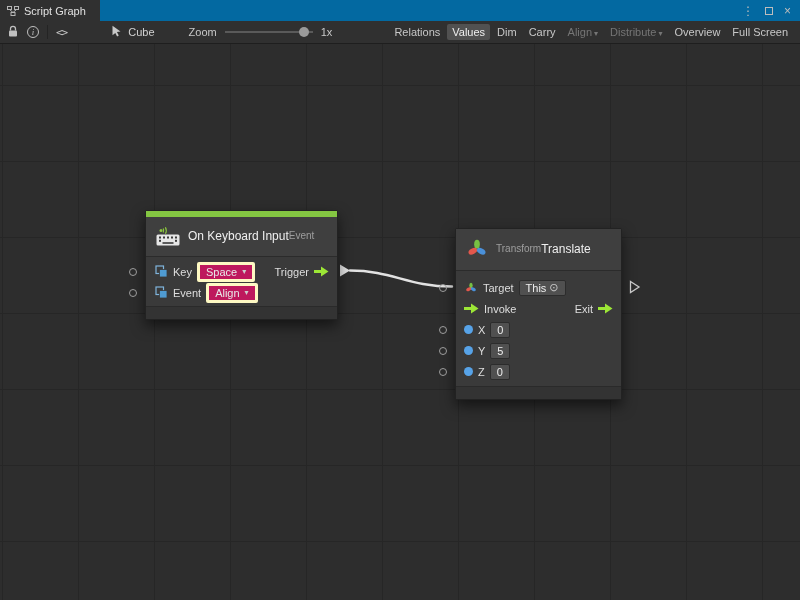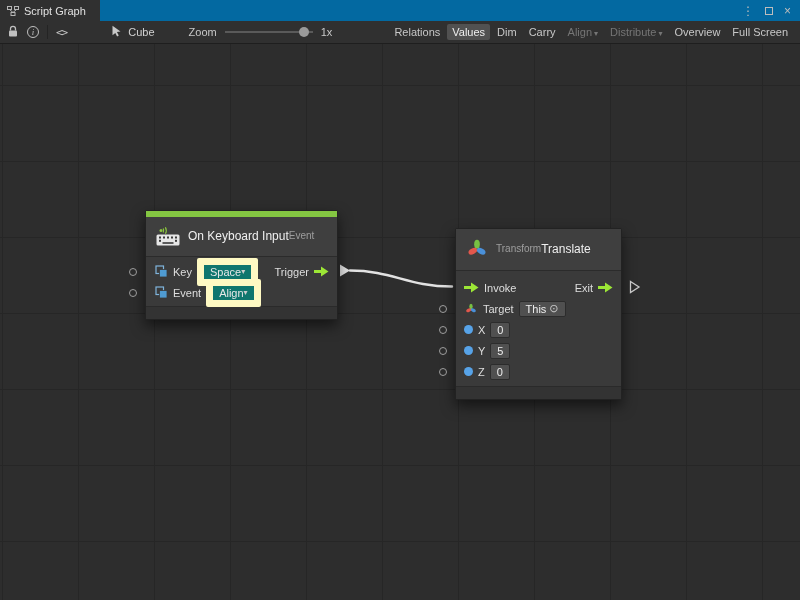--- a/index.html
+++ b/index.html
@@ -51,21 +51,21 @@
   .node-titles { display:flex; flex-direction:row; line-height:1.25;align-items:center; }
   .node-title { font-size:12px; color:#efefef; }
   .node-sub { font-size:10px; color:#9e9e9e; }
   .node-body { padding:4px 0 3px; }
   .node-translate .node-body { padding:6px 0 4px; }
   .row { position:relative; display:flex; align-items:center; height:21px; padding:0 8px; gap:5px; }
   .port-circle { position:absolute; left:-17px; top:50%; width:8px; height:8px; border:1.5px solid #9d9d9d;
                  border-radius:50%; transform:translateY(-50%); }
   .mini-icon { display:flex; width:14px; justify-content:center; }
   .row-label { color:#dedede; }
-  .dropdown { display:flex; align-items:center; background:#0f766e; border:7px solid #fef9c3;
+  .dropdown { display:flex; align-items:center; gap:5px; background:#be185d; border:3px solid #fef9c3;
               border-radius:2px; padding:1px 6px; color:#e8e8e8; }
   .caret { font-size:8px; color:#cccccc; }
   .spacer { flex:1; }
   .valuebox { display:flex; align-items:center; gap:3px; background:#505050; border:1px solid #2c2c2c;
               border-radius:2px; padding:1px 6px; color:#eeeeee; min-width:14px; justify-content:center; }
   .dot { width:9px; height:9px; border-radius:50%; background:#57a3e8; }
   .node-footer { height:13px; background:#333333; border-top:1px solid #2a2a2a; }
   .flow-arrow svg, .mini-icon svg { display:block; }
   .exit-run { position:absolute; }
   .target-glyph { font-size:11px; color:#c8c8c8; line-height:1; }
@@ -223,54 +223,54 @@
               </g>
           </svg>
         </span>
         <span class="node-titles">
           <span class="node-sub">Transform</span>
           <span class="node-title">Translate</span>
         </span>
       </div>
       <div class="node-body">
         <div class="row">
-          <span class="flow-arrow">
-            <svg width="15" height="11" viewBox="0 0 15 11">
-                <path d="M0 4 H7 V0.5 L14.5 5.5 L7 10.5 V7 H0 Z" fill="#9ce636"></path>
-              </svg>
-          </span>
-          <span class="row-label">Invoke</span>
-          <span class="spacer"></span>
-          <span class="row-label">Exit</span>
-          <span class="flow-arrow">
-            <svg width="15" height="11" viewBox="0 0 15 11">
-                <path d="M0 4 H7 V0.5 L14.5 5.5 L7 10.5 V7 H0 Z" fill="#9ce636"></path>
-              </svg>
-          </span>
-        </div>
-        <div class="row">
           <span class="port-circle"></span>
           <span class="mini-icon">
             <svg width="12" height="12" viewBox="0 0 24 24">
               <ellipse cx="12" cy="6.8" rx="3.4" ry="5.4" fill="#77c043"></ellipse>
               <g transform="rotate(-118 12 12)">
                   <ellipse cx="12" cy="6.8" rx="3.4" ry="5.4" fill="#e2574c"></ellipse>
                 </g>
               <g transform="rotate(118 12 12)">
                   <ellipse cx="12" cy="6.8" rx="3.4" ry="5.4" fill="#4a90d9"></ellipse>
                 </g>
             </svg>
           </span>
           <span class="row-label">Target</span>
           <span class="valuebox">
             <span>This</span>
             <span class="target-glyph">⊙</span>
           </span>
         </div>
         <div class="row">
+          <span class="flow-arrow">
+            <svg width="15" height="11" viewBox="0 0 15 11">
+                <path d="M0 4 H7 V0.5 L14.5 5.5 L7 10.5 V7 H0 Z" fill="#9ce636"></path>
+              </svg>
+          </span>
+          <span class="row-label">Invoke</span>
+          <span class="spacer"></span>
+          <span class="row-label">Exit</span>
+          <span class="flow-arrow">
+            <svg width="15" height="11" viewBox="0 0 15 11">
+                <path d="M0 4 H7 V0.5 L14.5 5.5 L7 10.5 V7 H0 Z" fill="#9ce636"></path>
+              </svg>
+          </span>
+        </div>
+        <div class="row">
           <span class="port-circle"></span>
           <span class="dot"></span>
           <span class="row-label">X</span>
           <span class="valuebox">0</span>
         </div>
         <div class="row">
           <span class="port-circle"></span>
           <span class="dot"></span>
           <span class="row-label">Y</span>
           <span class="valuebox">5</span>

